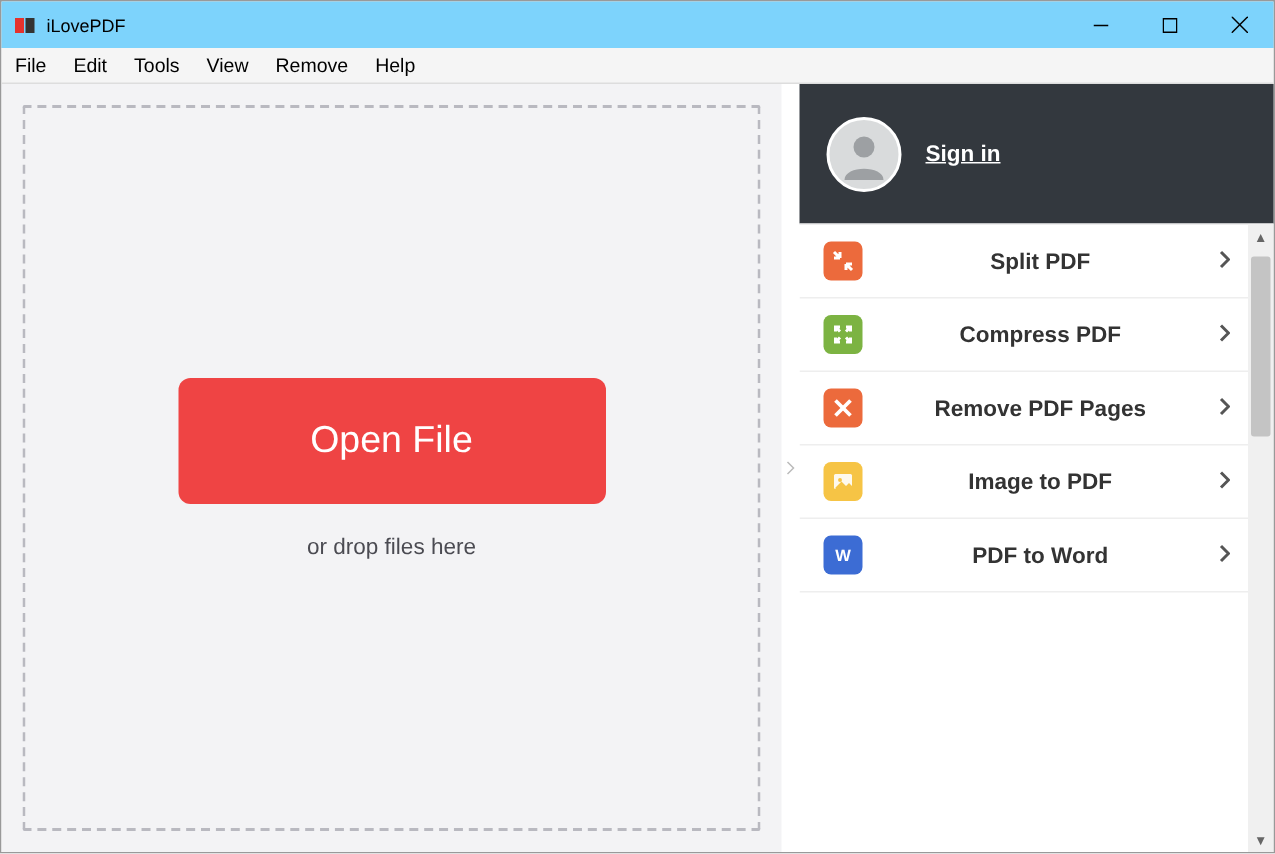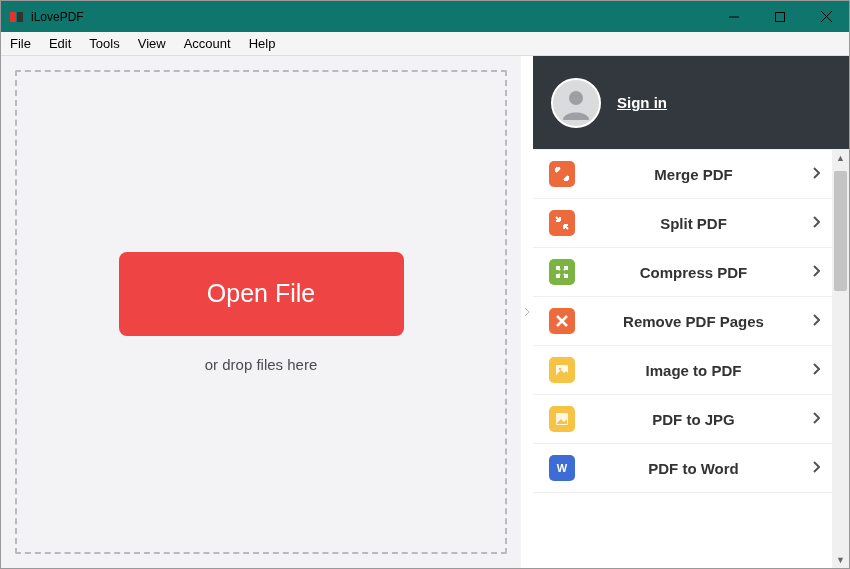--- a/index.html
+++ b/index.html
@@ -17,21 +17,21 @@
     border: 1px solid #999;
     display: flex;
     flex-direction: column;
     background: #fff;
   }
   
   .titlebar {
     height: 31px;
     display: flex;
     align-items: center;
-    background: #0f766e;
+    background: #7dd3fc;
   }
   .titlebar .logo {
     width: 16px; height: 16px;
     margin-left: 8px;
     display: inline-flex;
   }
   .titlebar .title {
     margin-left: 6px;
     font-size: 12px;
     color: #000;
@@ -219,21 +219,21 @@
           <line x1="11" y1="0" x2="0" y2="11" stroke="#000" stroke-width="1"></line>
         </svg>
     </div>
   </div>
 
   <div class="menubar">
     <span class="item">File</span>
     <span class="item">Edit</span>
     <span class="item">Tools</span>
     <span class="item">View</span>
-    <span class="item">Account</span>
+    <span class="item">Remove</span>
     <span class="item">Help</span>
   </div>
 
   <div class="body">
 
     <div class="left">
       <div class="dropzone">
         <button class="open-btn">Open File</button>
         <div class="drop-text">or drop files here</div>
       </div>
@@ -254,32 +254,20 @@
           </svg>
         </div>
         <a class="signin-link">Sign in</a>
       </div>
 
       <div class="tools-wrap">
         <div class="tools" id="tools">
             <div class="tool">
               <div class="icon ic-orange">
                 <svg width="16" height="16" viewBox="0 0 16 16">
-                  <path d="M2 6 L6 2 M2 2 L2 6 M2 2 L6 2" stroke="#fff" stroke-width="2" fill="none"></path>
-                  <path d="M14 10 L10 14 M14 14 L14 10 M14 14 L10 14" stroke="#fff" stroke-width="2" fill="none"></path>
-                </svg>
-              </div>
-              <div class="label">Merge PDF</div>
-              <div class="chev"><svg width="8" height="12" viewBox="0 0 8 12">
-                  <path d="M2 1 L7 6 L2 11" fill="none" stroke="#555" stroke-width="2"></path>
-                </svg></div>
-            </div>
-            <div class="tool">
-              <div class="icon ic-orange">
-                <svg width="16" height="16" viewBox="0 0 16 16">
                   <path d="M6 6 L2 2 M6 2 L6 6 M6 6 L2 6" stroke="#fff" stroke-width="2" fill="none"></path>
                   <path d="M10 10 L14 14 M10 14 L10 10 M10 10 L14 10" stroke="#fff" stroke-width="2" fill="none"></path>
                 </svg>
               </div>
               <div class="label">Split PDF</div>
               <div class="chev"><svg width="8" height="12" viewBox="0 0 8 12">
                   <path d="M2 1 L7 6 L2 11" fill="none" stroke="#555" stroke-width="2"></path>
                 </svg></div>
             </div>
             <div class="tool">
@@ -310,32 +298,20 @@
             </div>
             <div class="tool">
               <div class="icon ic-yellow">
                 <svg width="16" height="16" viewBox="0 0 16 16">
                   <rect x="2" y="3" width="12" height="10" rx="1" fill="#fff" opacity="0.9"></rect>
                   <circle cx="6" cy="7" r="1.3" fill="#f6c445"></circle>
                   <path d="M3 12 L7 8 L10 11 L12 9 L14 11 L14 13 L3 13 Z" fill="#f6c445"></path>
                 </svg>
               </div>
               <div class="label">Image to PDF</div>
-              <div class="chev"><svg width="8" height="12" viewBox="0 0 8 12">
-                  <path d="M2 1 L7 6 L2 11" fill="none" stroke="#555" stroke-width="2"></path>
-                </svg></div>
-            </div>
-            <div class="tool">
-              <div class="icon ic-yellow">
-                <svg width="16" height="16" viewBox="0 0 16 16">
-                  <rect x="2" y="2" width="12" height="12" rx="1" fill="#fff" opacity="0.85"></rect>
-                  <path d="M3 12 L7 8 L10 11 L13 8 L13 13 L3 13 Z" fill="#f6c445"></path>
-                </svg>
-              </div>
-              <div class="label">PDF to JPG</div>
               <div class="chev"><svg width="8" height="12" viewBox="0 0 8 12">
                   <path d="M2 1 L7 6 L2 11" fill="none" stroke="#555" stroke-width="2"></path>
                 </svg></div>
             </div>
             <div class="tool">
               <div class="icon ic-blue">
                 <svg width="16" height="16" viewBox="0 0 16 16">
                   <text x="8" y="12" text-anchor="middle" font-family="Arial" font-weight="700" font-size="11" fill="#fff">W</text>
                 </svg>
               </div>

